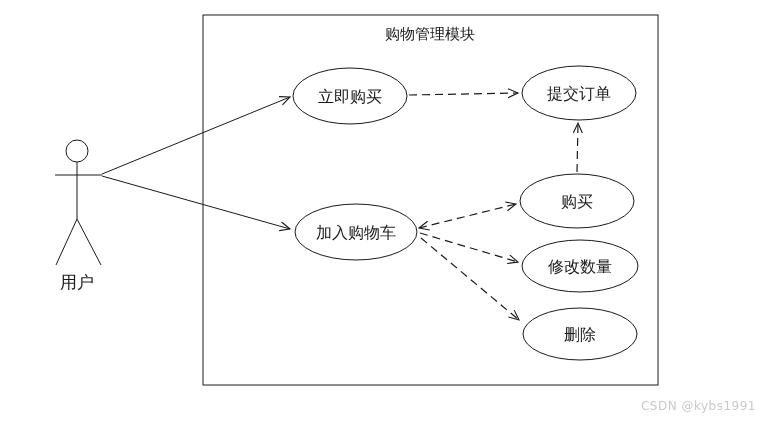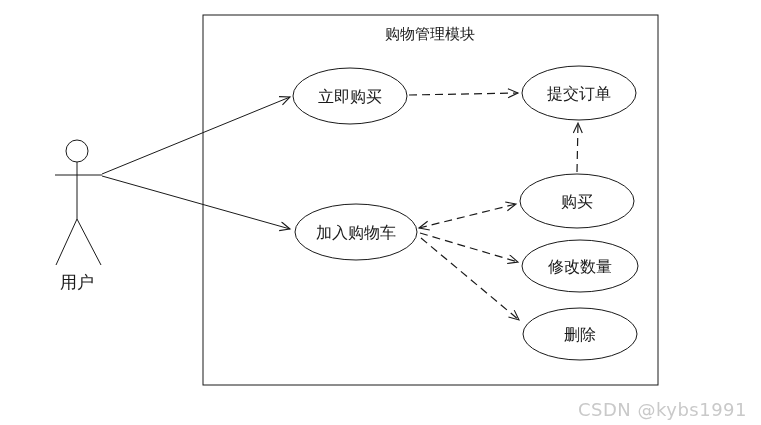--- a/index.html
+++ b/index.html
@@ -13,24 +13,24 @@
   }
   svg text {
     font-family: "Liberation Serif", "DejaVu Serif", serif;
     fill: #1a1a1a;
   }
   .uc-label { font-size: 16px; }
   .boundary-title { font-size: 15px; }
   .actor-label { font-size: 17px; }
   .watermark {
     position: absolute;
-    right: 14px;
+    right: 5px;
     top: 399px;
     font-family: "DejaVu Sans", "Liberation Sans", sans-serif;
-    font-size: 18px;
+    font-size: 12px;
     color: #c9c9c9;
     letter-spacing: 0.5px;
     user-select: none;
   }
 </style>
 </head>
 <body>
 
 <div class="canvas">
   <svg width="761" height="425" viewBox="0 0 761 425">

